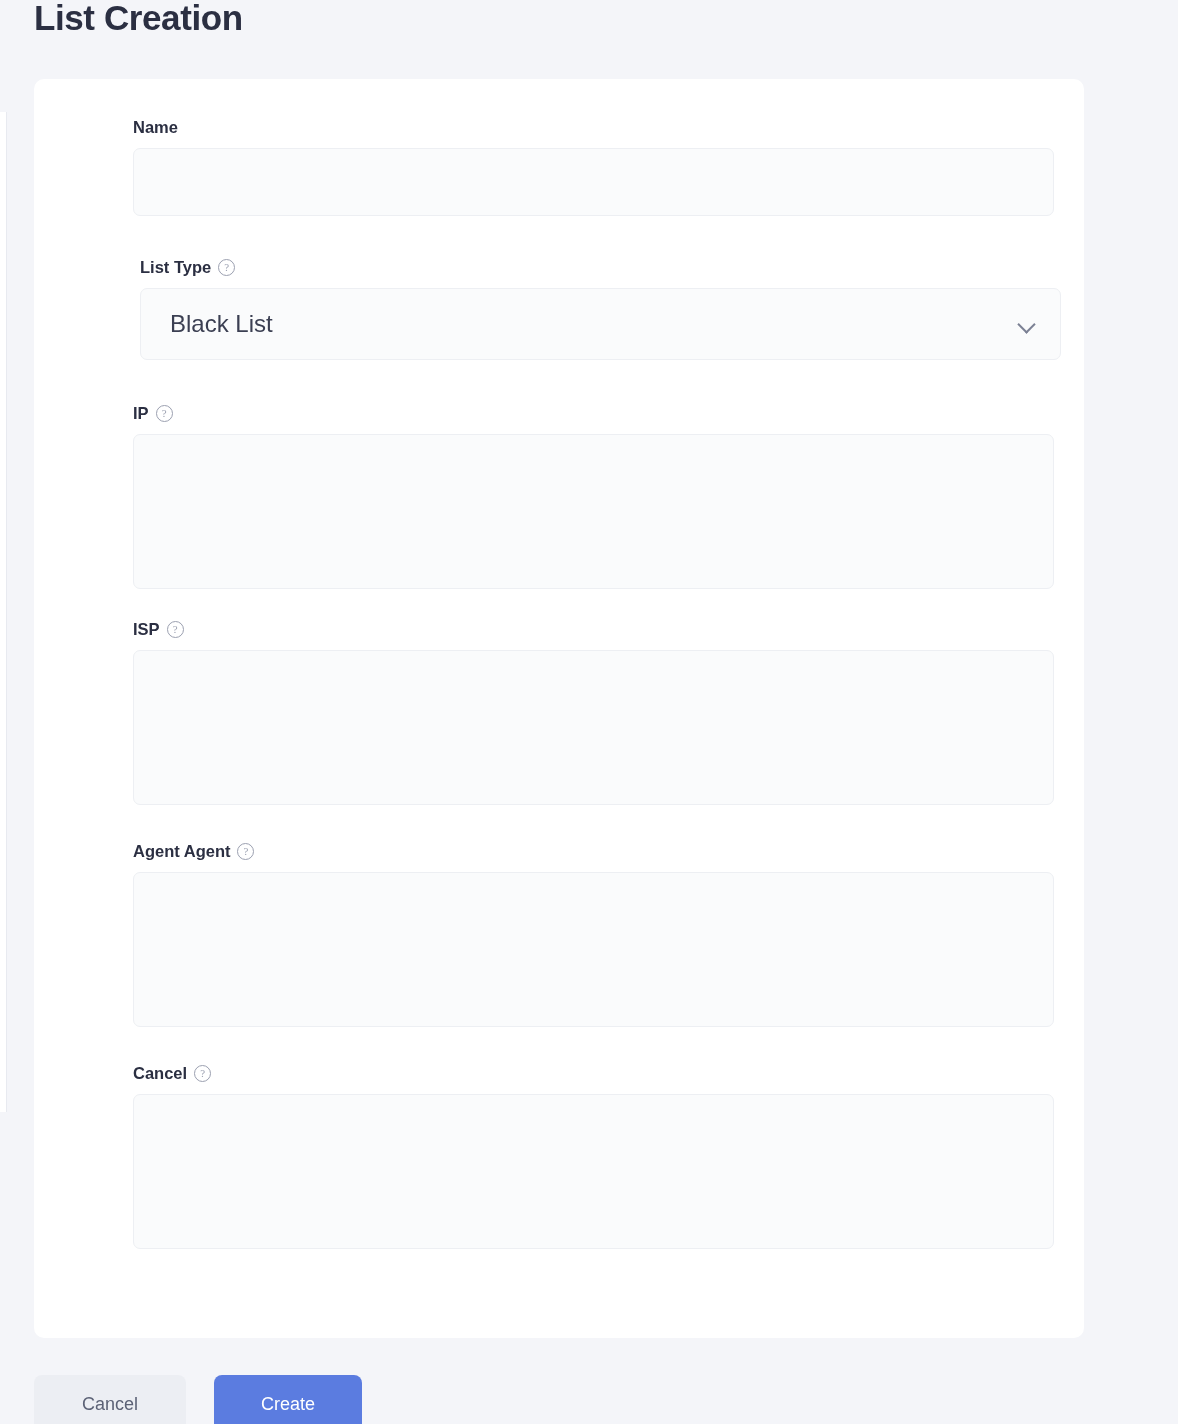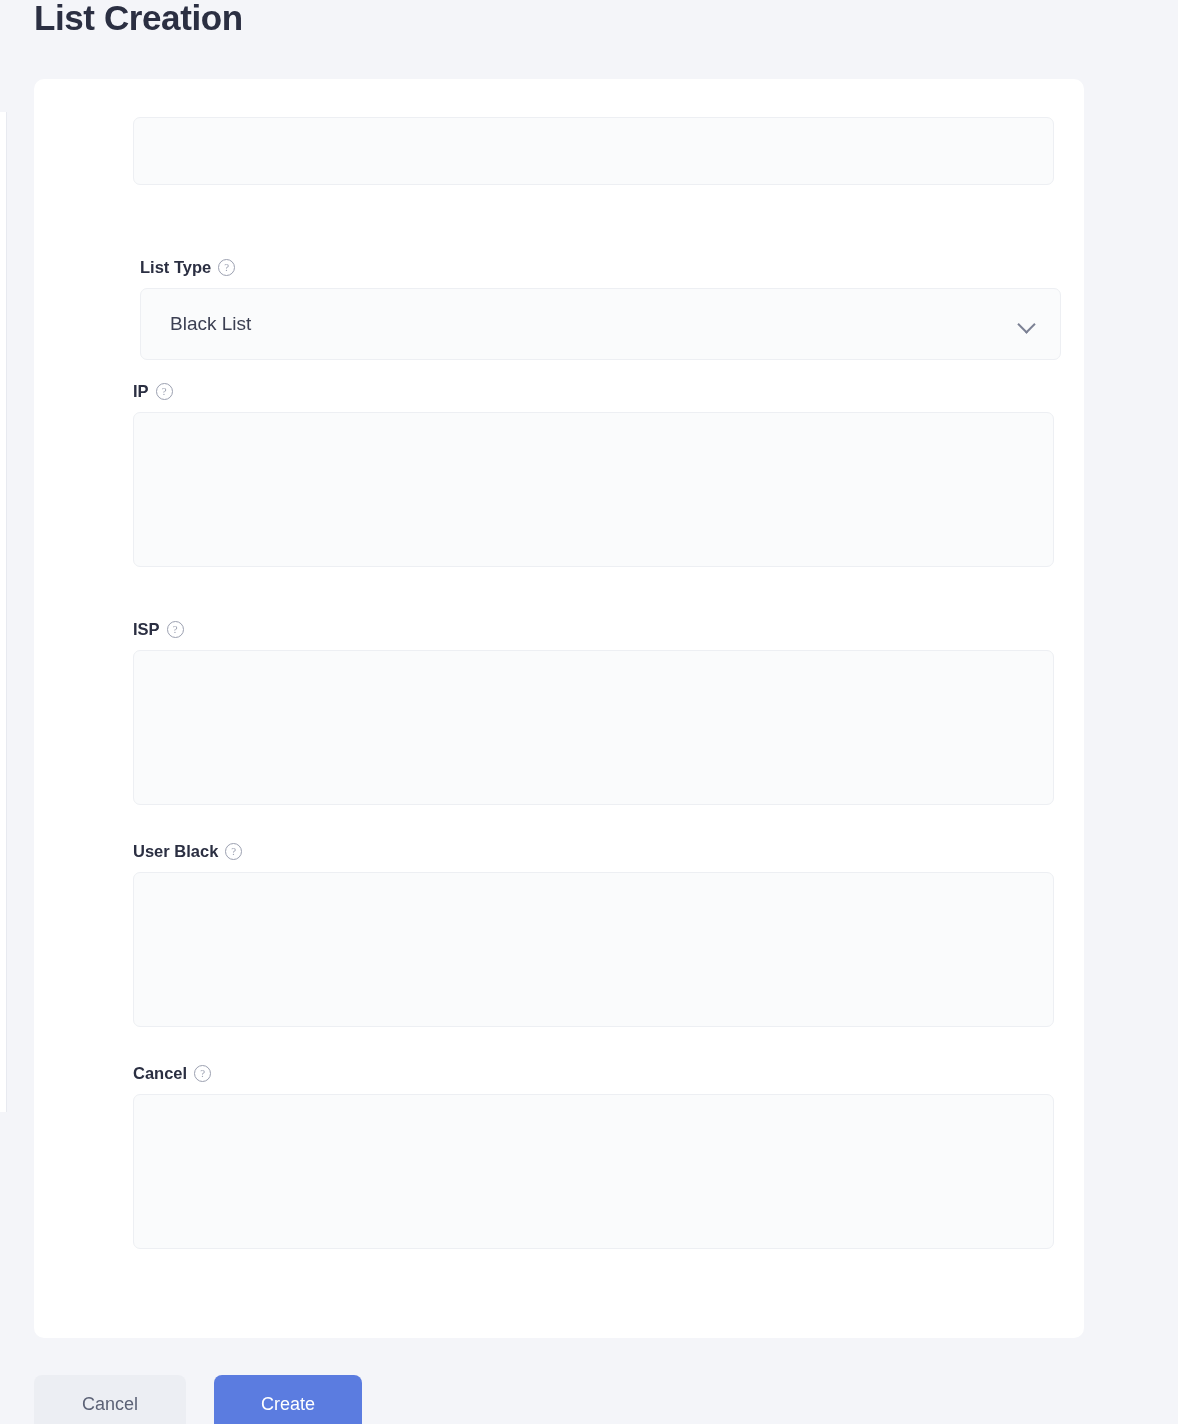--- a/index.html
+++ b/index.html
@@ -102,21 +102,21 @@
     box-sizing: border-box;
     background: #fafbfc;
     border: 1px solid #edeff3;
     border-radius: 7px;
     display: flex;
     align-items: center;
     justify-content: space-between;
     padding: 0 22px 0 29px;
   }
   .select-value {
-    font-size: 19px;
+    font-size: 24px;
     color: #3b3f52;
   }
   .chev {
     width: 20px;
     height: 12px;
     position: relative;
   }
   .chev::before {
     content: "";
     position: absolute;
@@ -161,53 +161,56 @@
 </head>
 <body>
 
 <div class="left-sliver"></div>
 
 <div class="page-title">List Creation</div>
 
 <div class="card">
 
   <div class="field" style="top:38px;">
+    <div class="field-label">
+      <span>Name</span>
+    </div>
     <div class="input-box input-text"></div>
   </div>
 
   <div class="field" style="top:178px;margin-left:7px;">
     <div class="field-label">
       <span>List Type</span>
       <span class="help-icon">?</span>
     </div>
     <div class="select-box">
       <span class="select-value">Black List</span>
       <span class="chev"></span>
     </div>
   </div>
 
-  <div class="field" style="top:302px;">
+  <div class="field" style="top:324px;">
     <div class="field-label">
       <span>IP</span>
       <span class="help-icon">?</span>
     </div>
     <div class="input-box textarea-box"></div>
   </div>
 
   <div class="field" style="top:540px;">
     <div class="field-label">
       <span>ISP</span>
       <span class="help-icon">?</span>
     </div>
     <div class="input-box textarea-box"></div>
   </div>
 
   <div class="field" style="top:762px;">
     <div class="field-label">
-      <span>User Black</span>
+      <span>Agent Agent</span>
       <span class="help-icon">?</span>
     </div>
     <div class="input-box textarea-box"></div>
   </div>
 
   <div class="field" style="top:984px;">
     <div class="field-label">
       <span>Cancel</span>
       <span class="help-icon">?</span>
     </div>

